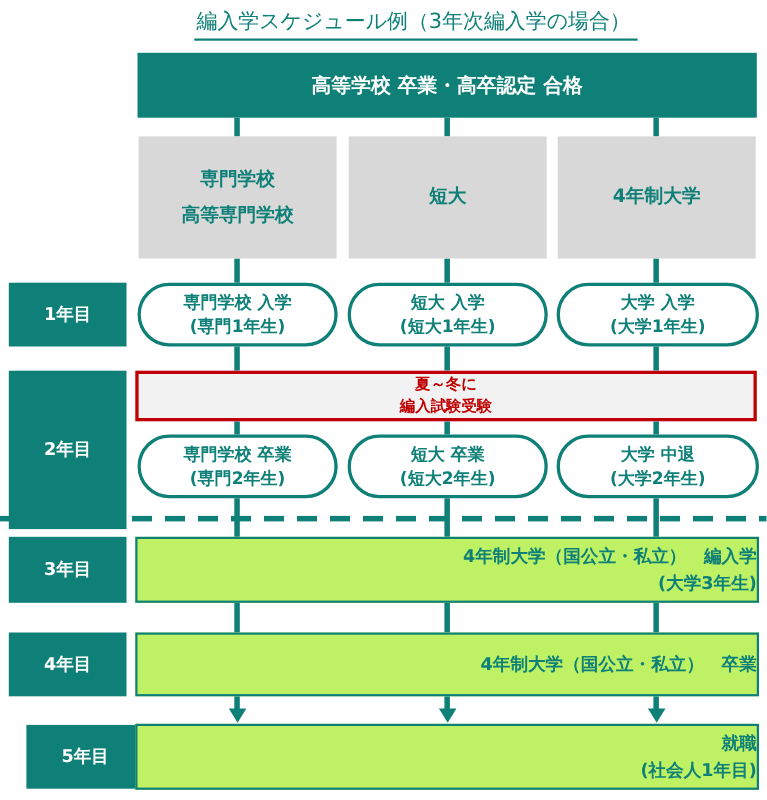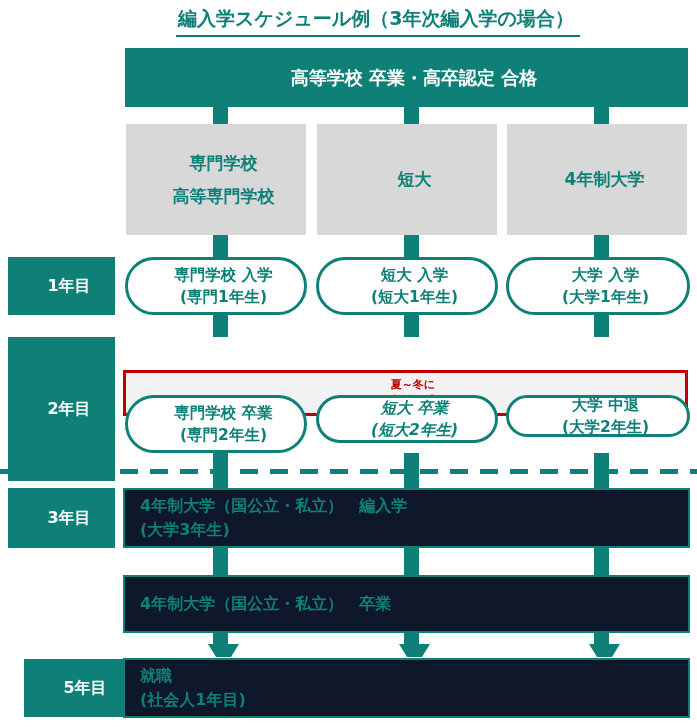--- a/index.html
+++ b/index.html
@@ -12,26 +12,26 @@
   body{
     font-family:"DejaVu Sans","Liberation Sans",sans-serif;
     background:#ffffff;
   }
   .canvas{
     position:relative;
     width:697px;height:727px;
     background:#ffffff;
     overflow:hidden;
   }
-  .abs{position:absolute;padding-left:15px;}
+  .abs{position:absolute;}
   .title{
     position:absolute;top:6px;left:378px;
     transform:translateX(-50%);
     white-space:nowrap;
-    font-size:19px;font-weight:bold;color:var(--teal);
+    font-size:19px;font-weight:normal;color:var(--teal);
   }
   .title span{
     display:inline-block;
     border-bottom:2px solid var(--teal);
     padding:0 6px 3px 2px;
   }
   .box-teal{
     background:var(--teal);
     color:#ffffff;
     font-weight:bold;
@@ -48,35 +48,34 @@
   .pill{
     background:#ffffff;
     border:3px solid var(--teal);
     border-radius:29px;
     color:var(--teal);
     font-weight:bold;font-size:15.5px;line-height:1.45;
     display:flex;flex-direction:column;align-items:center;justify-content:center;
     text-align:center;
   }
   .wide{
-    background:#0f172a;
+    background:#bef264;
     border:2px solid var(--teal);
     color:var(--teal);
     font-weight:bold;font-size:16px;line-height:1.5;
-    display:flex;flex-direction:column;align-items:flex-start;justify-content:center;
+    display:flex;flex-direction:column;align-items:flex-end;justify-content:center;
     text-align:center;
   }
   .exam{
     background:var(--examsbg);
     border:3px solid var(--red);
     color:var(--red);
-    font-weight:bold;font-size:11px;line-height:1.45;
+    font-weight:bold;font-size:14px;line-height:1.45;
     display:flex;flex-direction:column;align-items:center;justify-content:center;
     text-align:center;
-    margin-top:33px;
   }
   .vline{background:var(--teal);width:5px;}
   .arrow-head{
     width:0;height:0;
     border-left:8px solid transparent;
     border-right:8px solid transparent;
     border-top:13px solid var(--teal);
   }
   .dash-line{
     height:5px;
@@ -144,20 +143,23 @@
 
   <div class="abs box-teal" style="left:8px;top:257px;width:107px;height:58px;font-size:16px;">
     <span>1年目</span>
   </div>
   <div class="abs box-teal" style="left:8px;top:337px;width:107px;height:144px;font-size:16px;">
     <span>2年目</span>
   </div>
   <div class="abs box-teal" style="left:8px;top:488px;width:107px;height:60px;font-size:16px;">
     <span>3年目</span>
   </div>
+  <div class="abs box-teal" style="left:8px;top:575px;width:107px;height:58px;font-size:16px;">
+    <span>4年目</span>
+  </div>
   <div class="abs box-teal" style="left:24px;top:659px;width:107px;height:58px;font-size:16px;">
     <span>5年目</span>
   </div>
 
   <div class="abs pill" style="left:125px;top:257px;width:182px;height:58px;">
     <span>専門学校 入学</span>
     <span>(専門1年生)</span>
   </div>
   <div class="abs pill" style="left:316px;top:257px;width:182px;height:58px;">
     <span>短大 入学</span>
@@ -170,25 +172,25 @@
 
   <div class="abs exam" style="left:123px;top:337px;width:565px;height:46px;">
     <span>夏～冬に</span>
     <span>編入試験受験</span>
   </div>
 
   <div class="abs pill" style="left:125px;top:395px;width:182px;height:58px;">
     <span>専門学校 卒業</span>
     <span>(専門2年生)</span>
   </div>
-  <div class="abs pill" style="left:316px;top:395px;width:182px;height:48px;font-style:italic;">
+  <div class="abs pill" style="left:316px;top:395px;width:182px;height:58px;">
     <span>短大 卒業</span>
     <span>(短大2年生)</span>
   </div>
-  <div class="abs pill" style="left:506px;top:395px;width:184px;height:42px;">
+  <div class="abs pill" style="left:506px;top:395px;width:184px;height:58px;">
     <span>大学 中退</span>
     <span>(大学2年生)</span>
   </div>
 
   <div class="abs wide" style="left:123px;top:488px;width:567px;height:60px;">
     <span>4年制大学（国公立・私立）　編入学</span>
     <span>(大学3年生)</span>
   </div>
   <div class="abs wide" style="left:123px;top:575px;width:567px;height:58px;gap:23px;">
     <span>4年制大学（国公立・私立）　卒業</span>

